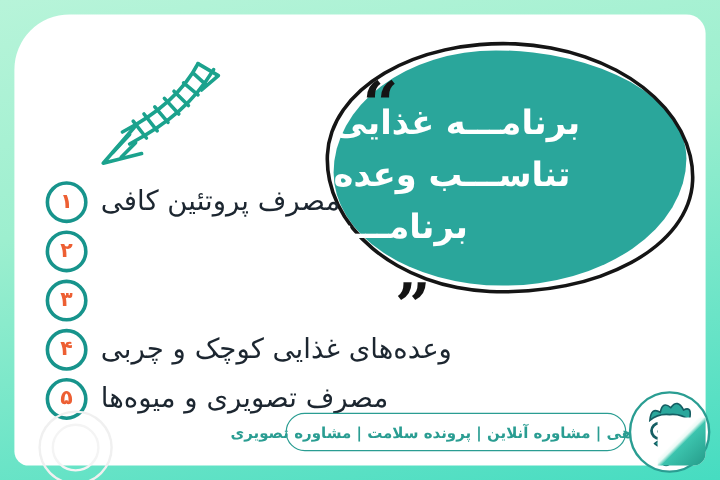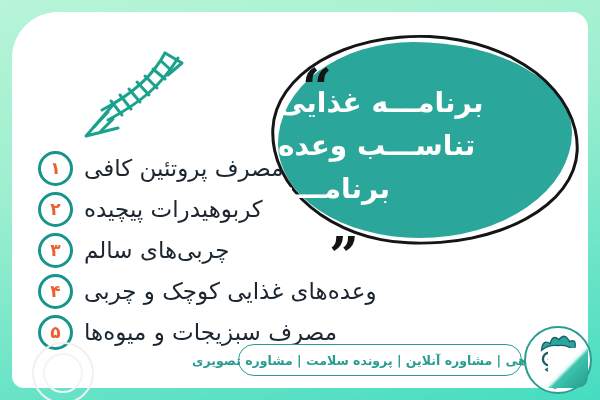--- a/index.html
+++ b/index.html
@@ -81,33 +81,31 @@
       <span class="quote quote-close">„</span>
     </div>
 
     <div class="list">
       <div class="row">
         <span class="numcircle">۱</span>
         <span class="rowtext">مصرف پروتئین کافی</span>
       </div>
       <div class="row">
         <span class="numcircle">۲</span>
-        <span class="rowtext">کربوهیدرات پیچیده</span>
       </div>
       <div class="row">
         <span class="numcircle">۳</span>
-        <span class="rowtext">چربی‌های سالم</span>
       </div>
       <div class="row">
         <span class="numcircle">۴</span>
         <span class="rowtext">وعده‌های غذایی کوچک و چربی</span>
       </div>
       <div class="row">
         <span class="numcircle">۵</span>
-        <span class="rowtext">مصرف سبزیجات و میوه‌ها</span>
+        <span class="rowtext">مصرف تصویری و میوه‌ها</span>
       </div>
     </div>
 
     <div class="watermark"></div>
   </div>
 
   <div class="services-pill">
     <span>نوبت دهی | مشاوره آنلاین | پرونده سلامت | مشاوره تصویری</span>
   </div>
 

